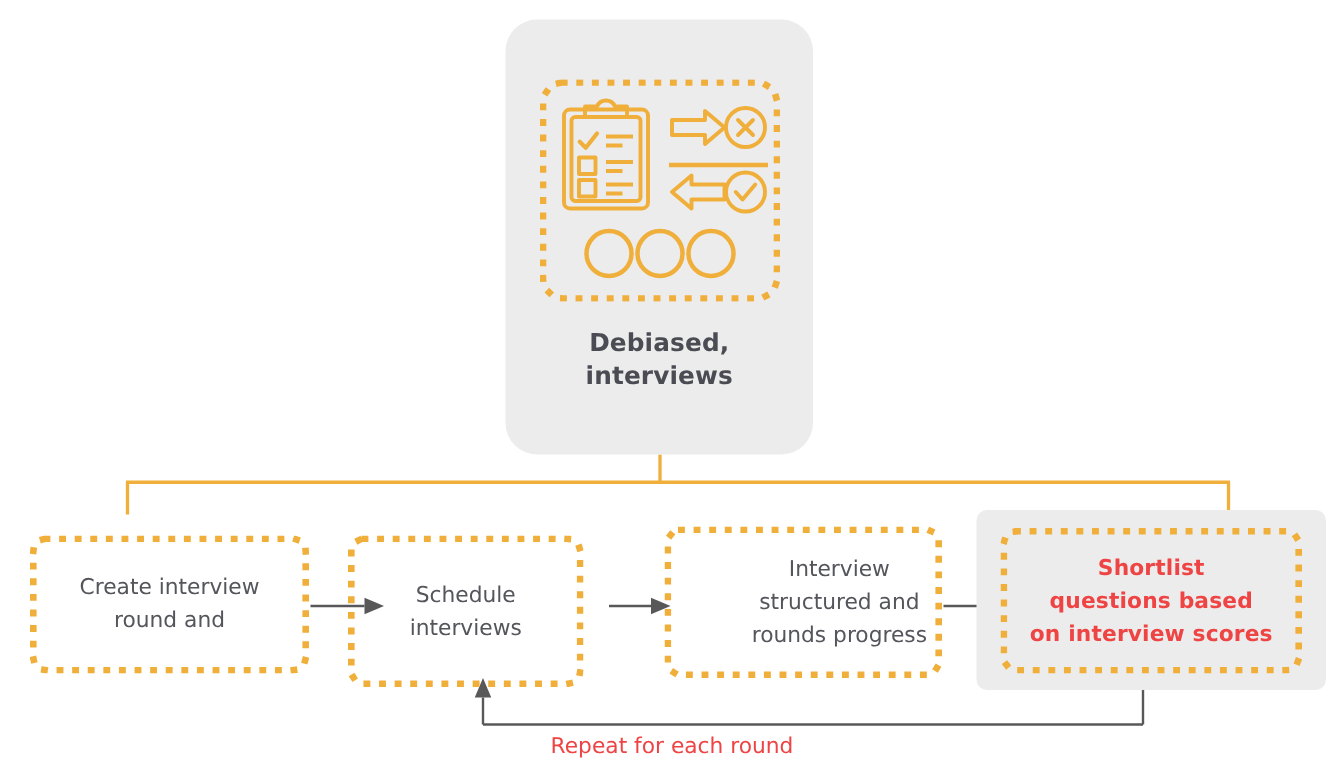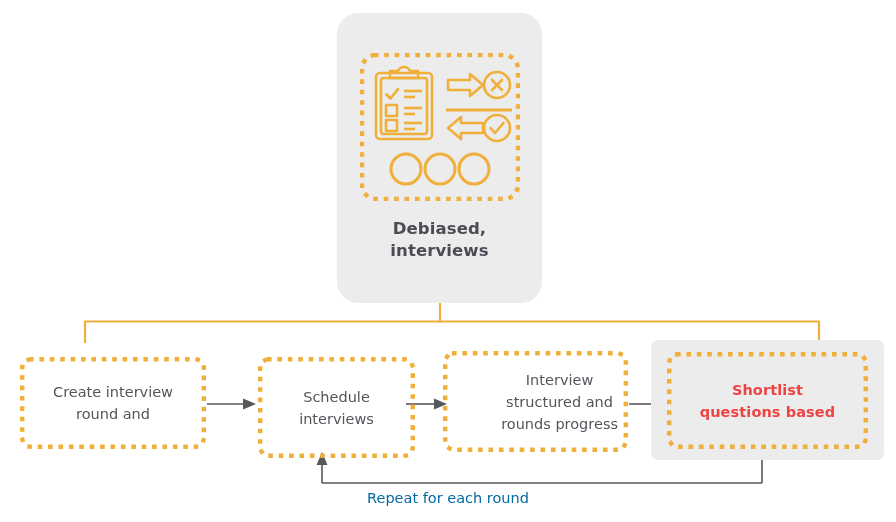--- a/index.html
+++ b/index.html
@@ -87,21 +87,21 @@
     pointer-events: none;
   }
 
   .loop-label {
     position: absolute;
     left: 0;
     right: 0;
     top: 490px;
     text-align: center;
     font-size: 14.5px;
-    color: #0369a1;
+    color: #ef4444;
   }
   .loop-label .inner { display: inline-block; }
 </style>
 </head>
 <body>
 
 <div id="diagram">
 
   <svg width="896" height="522" style="position:absolute;left:0;top:0;">
 
@@ -188,21 +188,21 @@
   <div class="proc-box" style="left:20px;top:357px;width:186px;height:92px;">
     <svg class="dotted-rect" viewBox="0 0 186 92" preserveAspectRatio="none">
       <rect x="2.2" y="2.2" width="181.6" height="87.6" rx="9" ry="9" fill="none" stroke="#efaf3a" stroke-width="4.4" stroke-linecap="square" stroke-dasharray="0.2 10.2"></rect>
     </svg>
     <div class="txt">
       <div>Create interview</div>
       <div>round and</div>
     </div>
   </div>
 
-  <div class="proc-box" style="left:258px;top:357px;width:157px;height:101px;justify-content:center;">
+  <div class="proc-box" style="left:232px;top:357px;width:157px;height:101px;justify-content:center;">
     <svg class="dotted-rect" viewBox="0 0 157 101" preserveAspectRatio="none">
       <rect x="2.2" y="2.2" width="152.6" height="96.6" rx="9" ry="9" fill="none" stroke="#efaf3a" stroke-width="4.4" stroke-linecap="square" stroke-dasharray="0.2 10.2"></rect>
     </svg>
     <div class="txt">
       <div>Schedule</div>
       <div>interviews</div>
     </div>
   </div>
 
   <div class="proc-box" style="left:443px;top:351px;width:185px;height:101px;justify-content:flex-end;">
@@ -217,20 +217,21 @@
   </div>
 
   <div class="proc-shell highlight" style="left:651px;top:340px;width:233px;height:120px;"></div>
   <div class="proc-box bold" style="left:667px;top:352px;width:201px;height:97px;">
     <svg class="dotted-rect" viewBox="0 0 201 97" preserveAspectRatio="none">
       <rect x="2.2" y="2.2" width="196.6" height="92.6" rx="9" ry="9" fill="none" stroke="#efaf3a" stroke-width="4.4" stroke-linecap="square" stroke-dasharray="0.2 10.2"></rect>
     </svg>
     <div class="txt">
       <div>Shortlist</div>
       <div>questions based</div>
+      <div>on interview scores</div>
     </div>
   </div>
 
   <div class="loop-label">
     <span class="inner">Repeat for each round</span>
   </div>
 
 </div>
 
 </body></html>

